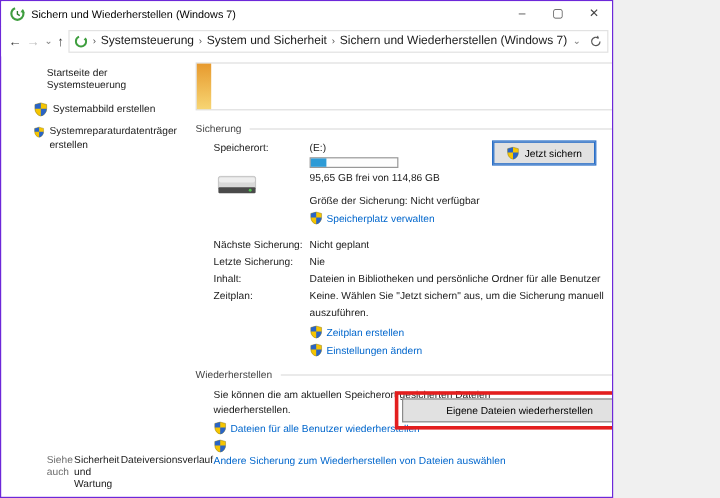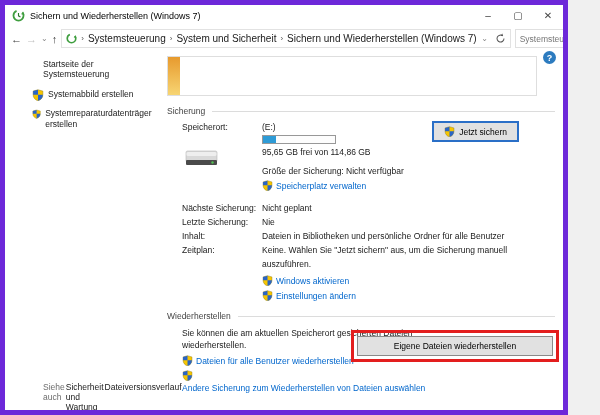--- a/index.html
+++ b/index.html
@@ -1,20 +1,20 @@
 <!DOCTYPE html>
 <html><head>
 <meta charset="utf-8">
 <style>
   * { margin:0; padding:0; box-sizing:border-box; }
   html,body { background:#f0f0f0; }
   body { font-family:"Liberation Sans","DejaVu Sans",sans-serif; }
   .window{
-    position:relative; width:568px; height:415px; background:#fff;
-    border:5px solid #6d28d9; overflow:hidden; font-size:8.5px; color:#1a1a1a;
+    position:relative; width:511px; height:415px; background:#fff;
+    border:1px solid #6d28d9; overflow:hidden; font-size:8.5px; color:#1a1a1a;
   }
   
   .titlebar{ height:21px; display:flex; align-items:center; padding-left:7px; background:#fff; }
   .titlebar .app-icon{ width:13px; height:13px; margin-right:5px; }
   .titlebar .title{ font-size:9px; color:#000; }
   .win-controls{ margin-left:auto; display:flex; height:100%; }
   .win-btn{ width:30px; display:flex; align-items:center; justify-content:center;
             color:#444; font-size:10px; cursor:default; }
   
   .navbar{ height:25px; display:flex; align-items:center; padding:0 8px 0 6px; gap:4px; background:#fff; }
@@ -230,21 +230,21 @@
           </div>
           <div class="drow">
             <span class="dlabel">Zeitplan:</span>
             <span class="dvalue">Keine. Wählen Sie "Jetzt sichern" aus, um die Sicherung manuell auszuführen.</span>
           </div>
           <div class="detail-links">
             <div class="shield-link">
               <svg width="11" height="11" viewBox="0 0 16 16">
                   <use href="#uac-shield"></use>
                 </svg>
-              <span class="link-blue">Windows aktivieren</span>
+              <span class="link-blue">Zeitplan erstellen</span>
             </div>
             <div class="shield-link">
               <svg width="11" height="11" viewBox="0 0 16 16">
                   <use href="#uac-shield"></use>
                 </svg>
               <span class="link-blue">Einstellungen ändern</span>
             </div>
           </div>
         </div>
       </div>

